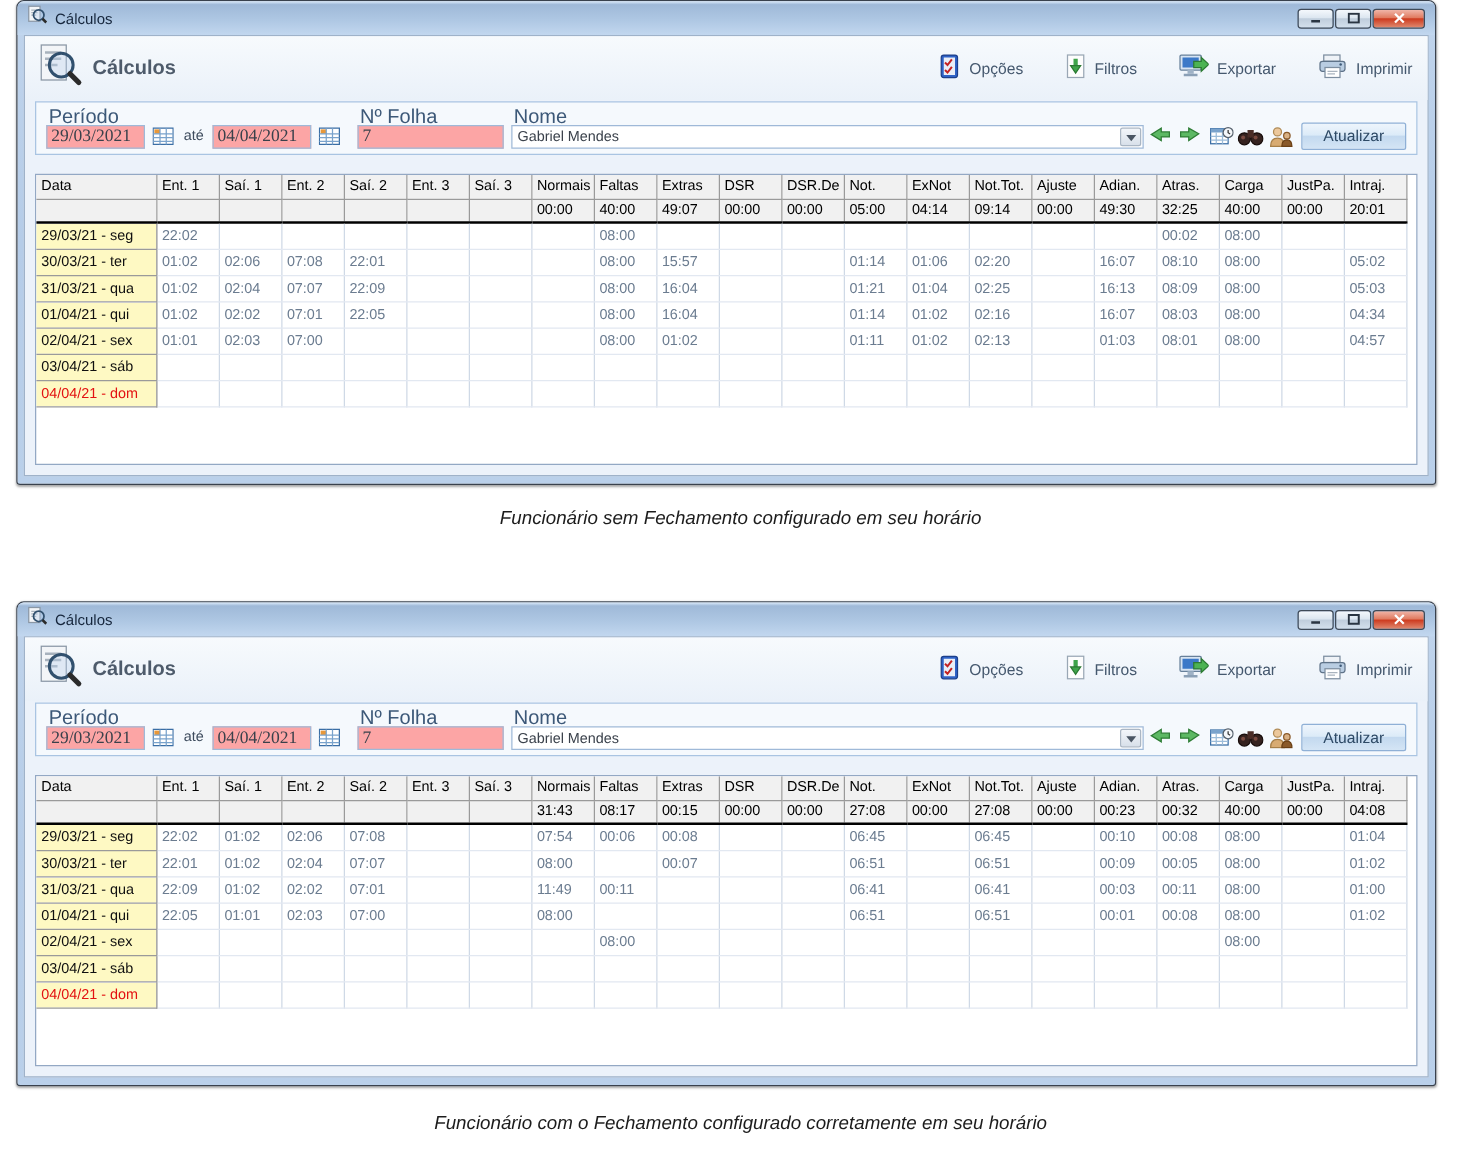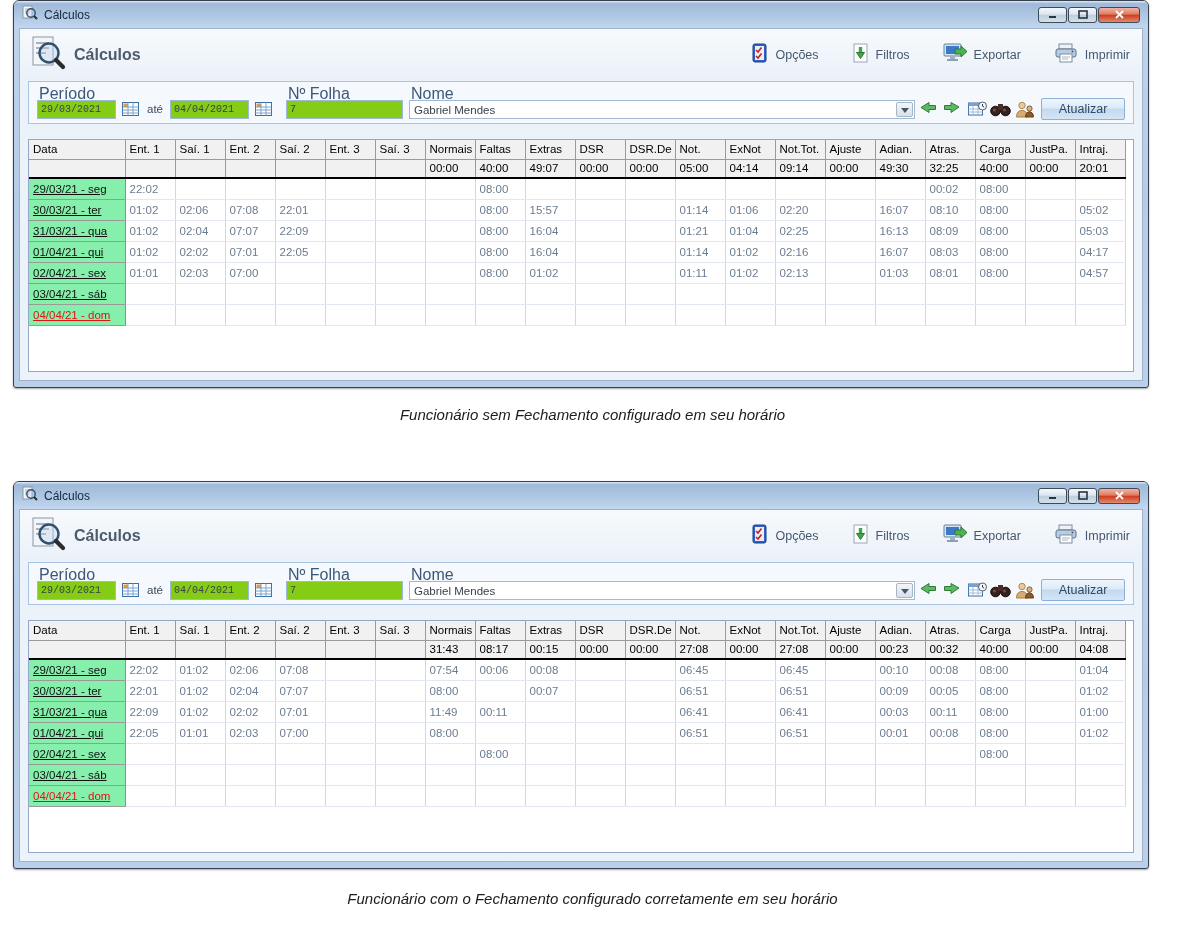--- a/index.html
+++ b/index.html
@@ -29,22 +29,22 @@
   .heading-icon { margin-left:10px; }
   .heading { font-size:16px; font-weight:bold; color:#4e5b6b; margin-left:8px; }
   .toolbar-buttons { margin-left:auto; margin-right:12px; display:flex; gap:33px; }
   .tool-btn { display:flex; align-items:center; gap:7px; background:none; border:none;
     font-family:inherit; font-size:12.5px; color:#45586e; cursor:default; }
 
   
   .filter-panel { position:absolute; left:8px; right:8px; top:52px; height:43px;
     background:#f5f9fd; border:1px solid #a9c4e2; }
   .flabel { position:absolute; top:3px; font-size:16px; color:#3c5878; }
-  .finput { position:absolute; top:18px; height:19px; border:1px solid #9fb9d8; background:#84cc16;
-    font-family:Liberation Mono, monospace; font-size:10px; color:#3a414b; padding:0 3px; }
+  .finput { position:absolute; top:18px; height:19px; border:1px solid #9fb9d8; background:#fca5a5;
+    font-family:Liberation Serif, serif; font-size:14px; color:#3a414b; padding:0 3px; }
   .cal-btn { position:absolute; top:19px; width:18px; height:17px; background:none; border:none; padding:0; }
   .ate { position:absolute; top:21px; font-size:11.5px; color:#3c4a5c; }
   .combo { position:absolute; top:18px; height:19px; border:1px solid #9fb9d8; background:#fff;
     font-size:11.5px; color:#3a414b; display:flex; align-items:center; padding-left:4px; }
   .combo-arrow { position:absolute; right:1px; top:1px; bottom:1px; width:17px;
     border:1px solid #aab6c4; border-radius:2px;
     background:linear-gradient(180deg,#f3f6fa,#d8e0ea); display:flex; align-items:center; justify-content:center; }
   .combo-arrow:after { content:""; border:4px solid transparent; border-top:5px solid #4a5563; margin-top:5px; }
   .nav-btn,.mini-btn { position:absolute; top:19px; background:none; border:none; padding:0; }
   .refresh-btn { position:absolute; top:16px; right:8px; width:84px; height:22px;
@@ -56,21 +56,21 @@
     background:#fff; border:1px solid #93a8c4; overflow:hidden; }
   table.grid { border-collapse:collapse; table-layout:fixed; }
   .grid col.c-date { width:96px; }
   .grid col.c-time { width:50px; }
   .grid th { height:19px; background:#f1f1f1; font-weight:normal; font-size:11.5px; color:#000;
     text-align:left; padding:0 0 0 4px; border-right:1px solid #9a9a9a; border-bottom:1px solid #9a9a9a;
     white-space:nowrap; overflow:hidden; }
   .grid tr.totals th { border-bottom:2px solid #000; }
   .grid td { height:21px; font-size:11.5px; color:#6b7c90; padding:0 0 0 4px;
     border-right:1px solid #cfd9e6; border-bottom:1px solid #e2e8f1; white-space:nowrap; overflow:hidden; }
-  .grid td.date-cell { background:#86efac; color:#101010; border-right:1px solid #8f8f8f; border-bottom:1px solid #9a9a9a;text-decoration:underline; }
+  .grid td.date-cell { background:#fef9c3; color:#101010; border-right:1px solid #8f8f8f; border-bottom:1px solid #9a9a9a; }
   .grid td.date-cell.sunday { color:#e31212; }
 
   
   .caption { position:absolute; left:0; width:1185px; text-align:center;
     font-size:15px; font-style:italic; color:#1c1c1c; }
   #caption-1 { top:406px; }
   #caption-2 { top:890px; }
 </style>
 </head>
 <body>
@@ -369,21 +369,21 @@
               <td></td>
               <td></td>
               <td>01:14</td>
               <td>01:02</td>
               <td>02:16</td>
               <td></td>
               <td>16:07</td>
               <td>08:03</td>
               <td>08:00</td>
               <td></td>
-              <td>04:17</td>
+              <td>04:34</td>
             </tr>
             <tr>
               <td class="date-cell">02/04/21 - sex</td>
               <td>01:01</td>
               <td>02:03</td>
               <td>07:00</td>
               <td></td>
               <td></td>
               <td></td>
               <td></td>

